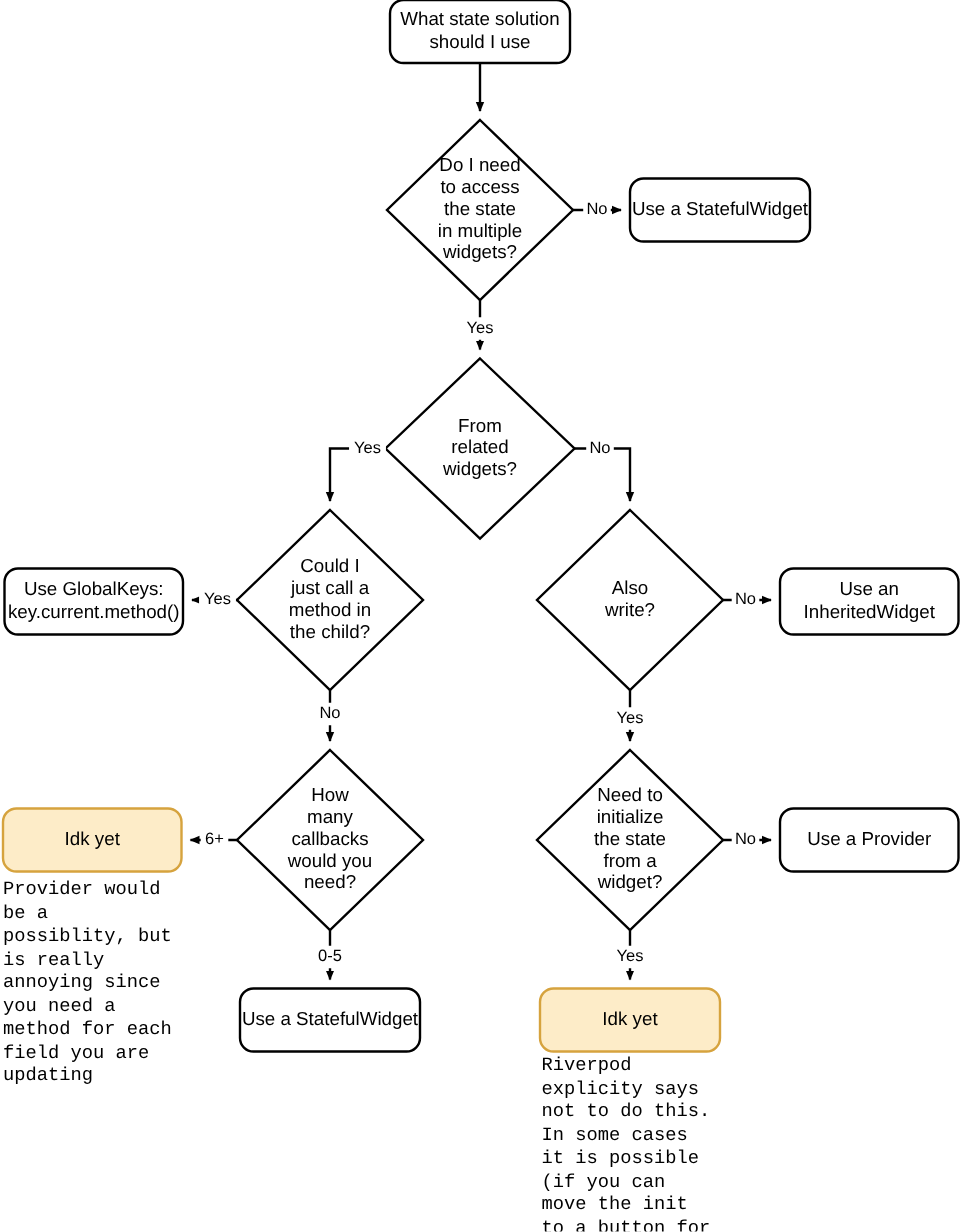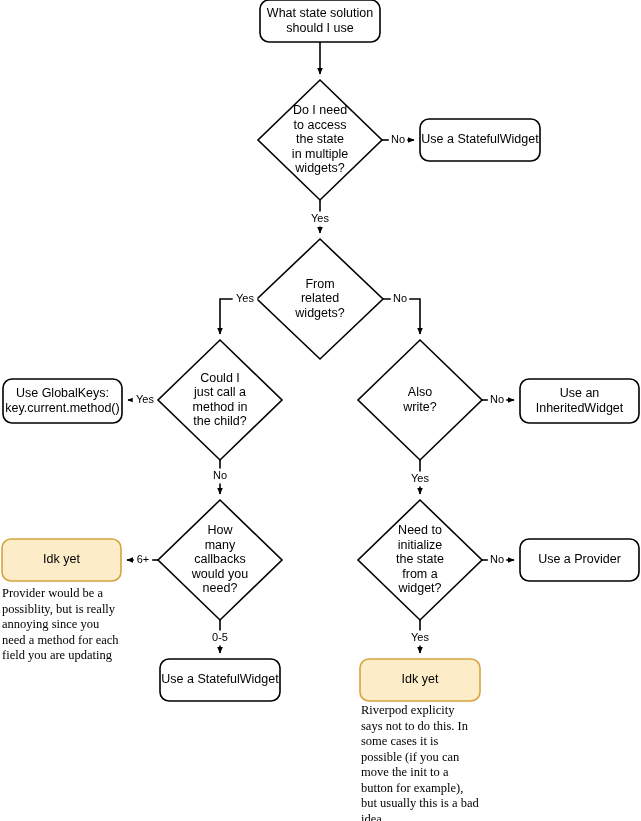--- a/index.html
+++ b/index.html
@@ -53,21 +53,21 @@
   }
   .edge-label {
     font-family: "Liberation Sans", sans-serif;
     font-size: 11px;
     fill: #000000;
     text-anchor: middle;
     dominant-baseline: middle;
   }
   .note-text {
     position: absolute;
-    font-family: Liberation Serif, serif;
+    font-family: Liberation Mono, monospace;
     font-size: 12.5px;
     line-height: 15.5px;
     color: #000000;
     white-space: normal;
   }
   #note-left { left: 2px; top: 586px; width: 120px; }
   #note-right { left: 361px; top: 703px; width: 118px; }
 </style>
 </head>
 <body>

